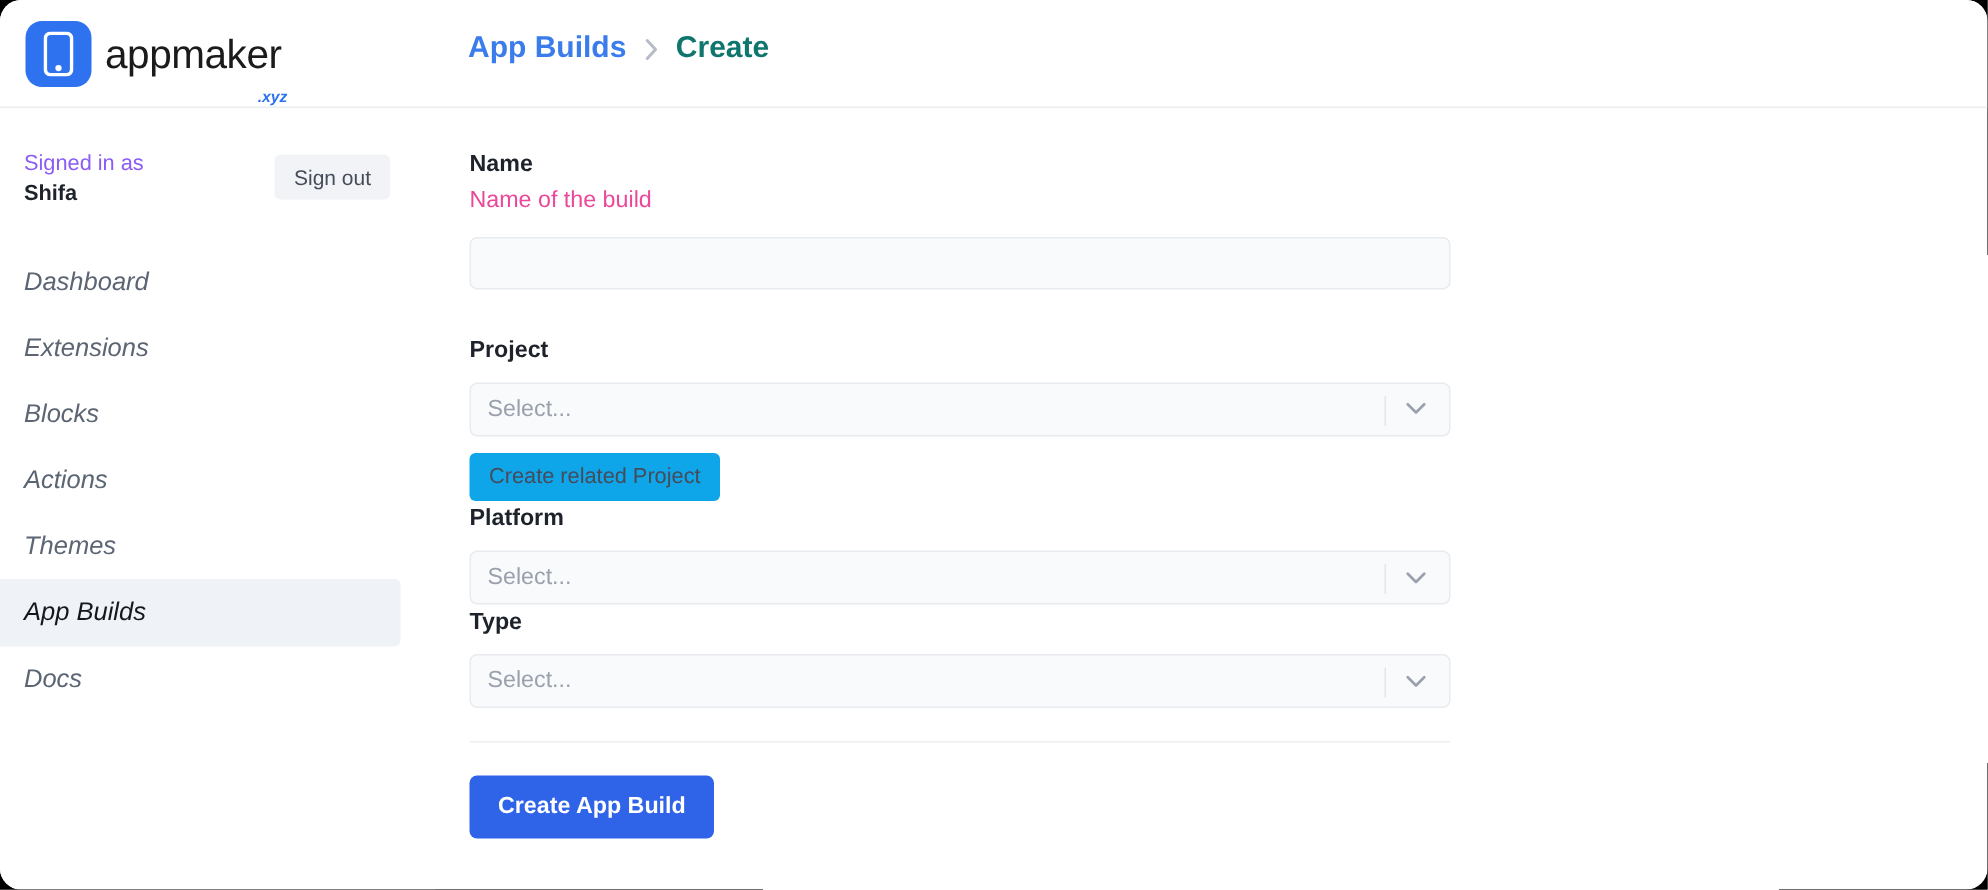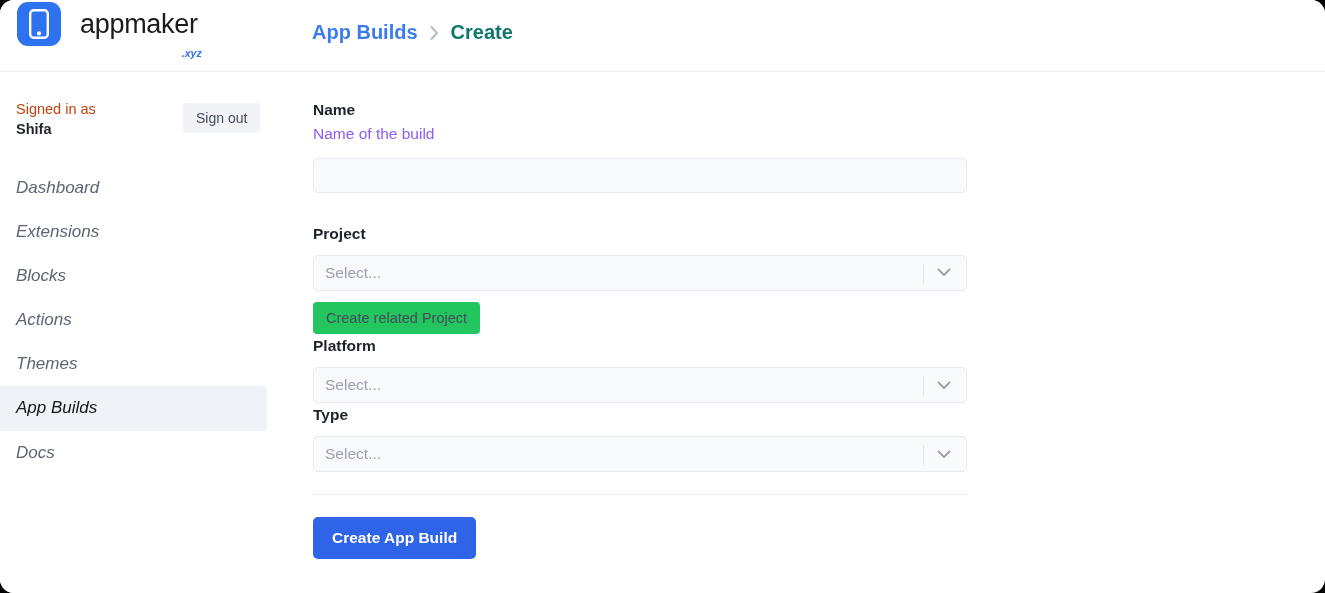--- a/index.html
+++ b/index.html
@@ -26,24 +26,24 @@
     position: absolute;
     top: 0; left: 0;
     width: 1325px;
     height: 72px;
     border-bottom: 1px solid #eceef1;
     background: #ffffff;
   }
 
   .brand {
     position: absolute;
-    left: 17px; top: 2px;
-    display: flex;
-    align-items: center;
-    gap: 19px;
+    left: 17px; top: 14px;
+    display: flex;
+    align-items: center;
+    gap: 9px;
   }
 
   .brand-mark {
     width: 44px; height: 44px;
     background: #2f72f0;
     border-radius: 11px;
     display: flex;
     align-items: center;
     justify-content: center;
     flex: none;
@@ -97,21 +97,21 @@
   .signed-row {
     position: absolute;
     left: 0; top: 27px;
     width: 290px;
     height: 44px;
   }
   .signed-label {
     position: absolute;
     left: 16px; top: 0px;
     font-size: 14.5px;
-    color: #c2410c;
+    color: #8b5cf6;
     line-height: 1.42;
   }
   .signed-user {
     position: absolute;
     left: 16px; top: 20px;
     font-size: 14.5px;
     font-weight: bold;
     color: #1d222b;
     line-height: 1.42;
   }
@@ -156,21 +156,21 @@
   .form { position: absolute; left: 23px; top: 26px; width: 654px; }
 
   .field-label {
     font-size: 15.5px;
     font-weight: bold;
     color: #1d222b;
     line-height: 1.5;
   }
   .field-help {
     font-size: 15.5px;
-    color: #8b5cf6;
+    color: #ec4899;
     line-height: 1.5;
     margin-top: 1px;
   }
 
   .text-input {
     display: block;
     width: 654px;
     height: 35px;
     margin-top: 12px;
     background: #f9fafc;
@@ -213,21 +213,21 @@
     display: flex;
     align-items: center;
     justify-content: center;
     color: #9aa1ad;
   }
 
   .ghost-btn {
     display: inline-block;
     margin-top: 11px;
     padding: 8px 13px;
-    background: #22c55e;
+    background: #0ea5e9;
     color: #454c5a;
     border: none;
     border-radius: 4px;
     font-size: 14.5px;
     font-family: inherit;
     cursor: pointer;
   }
 
   .group { margin-top: 29px; }
   .group-tight { }

